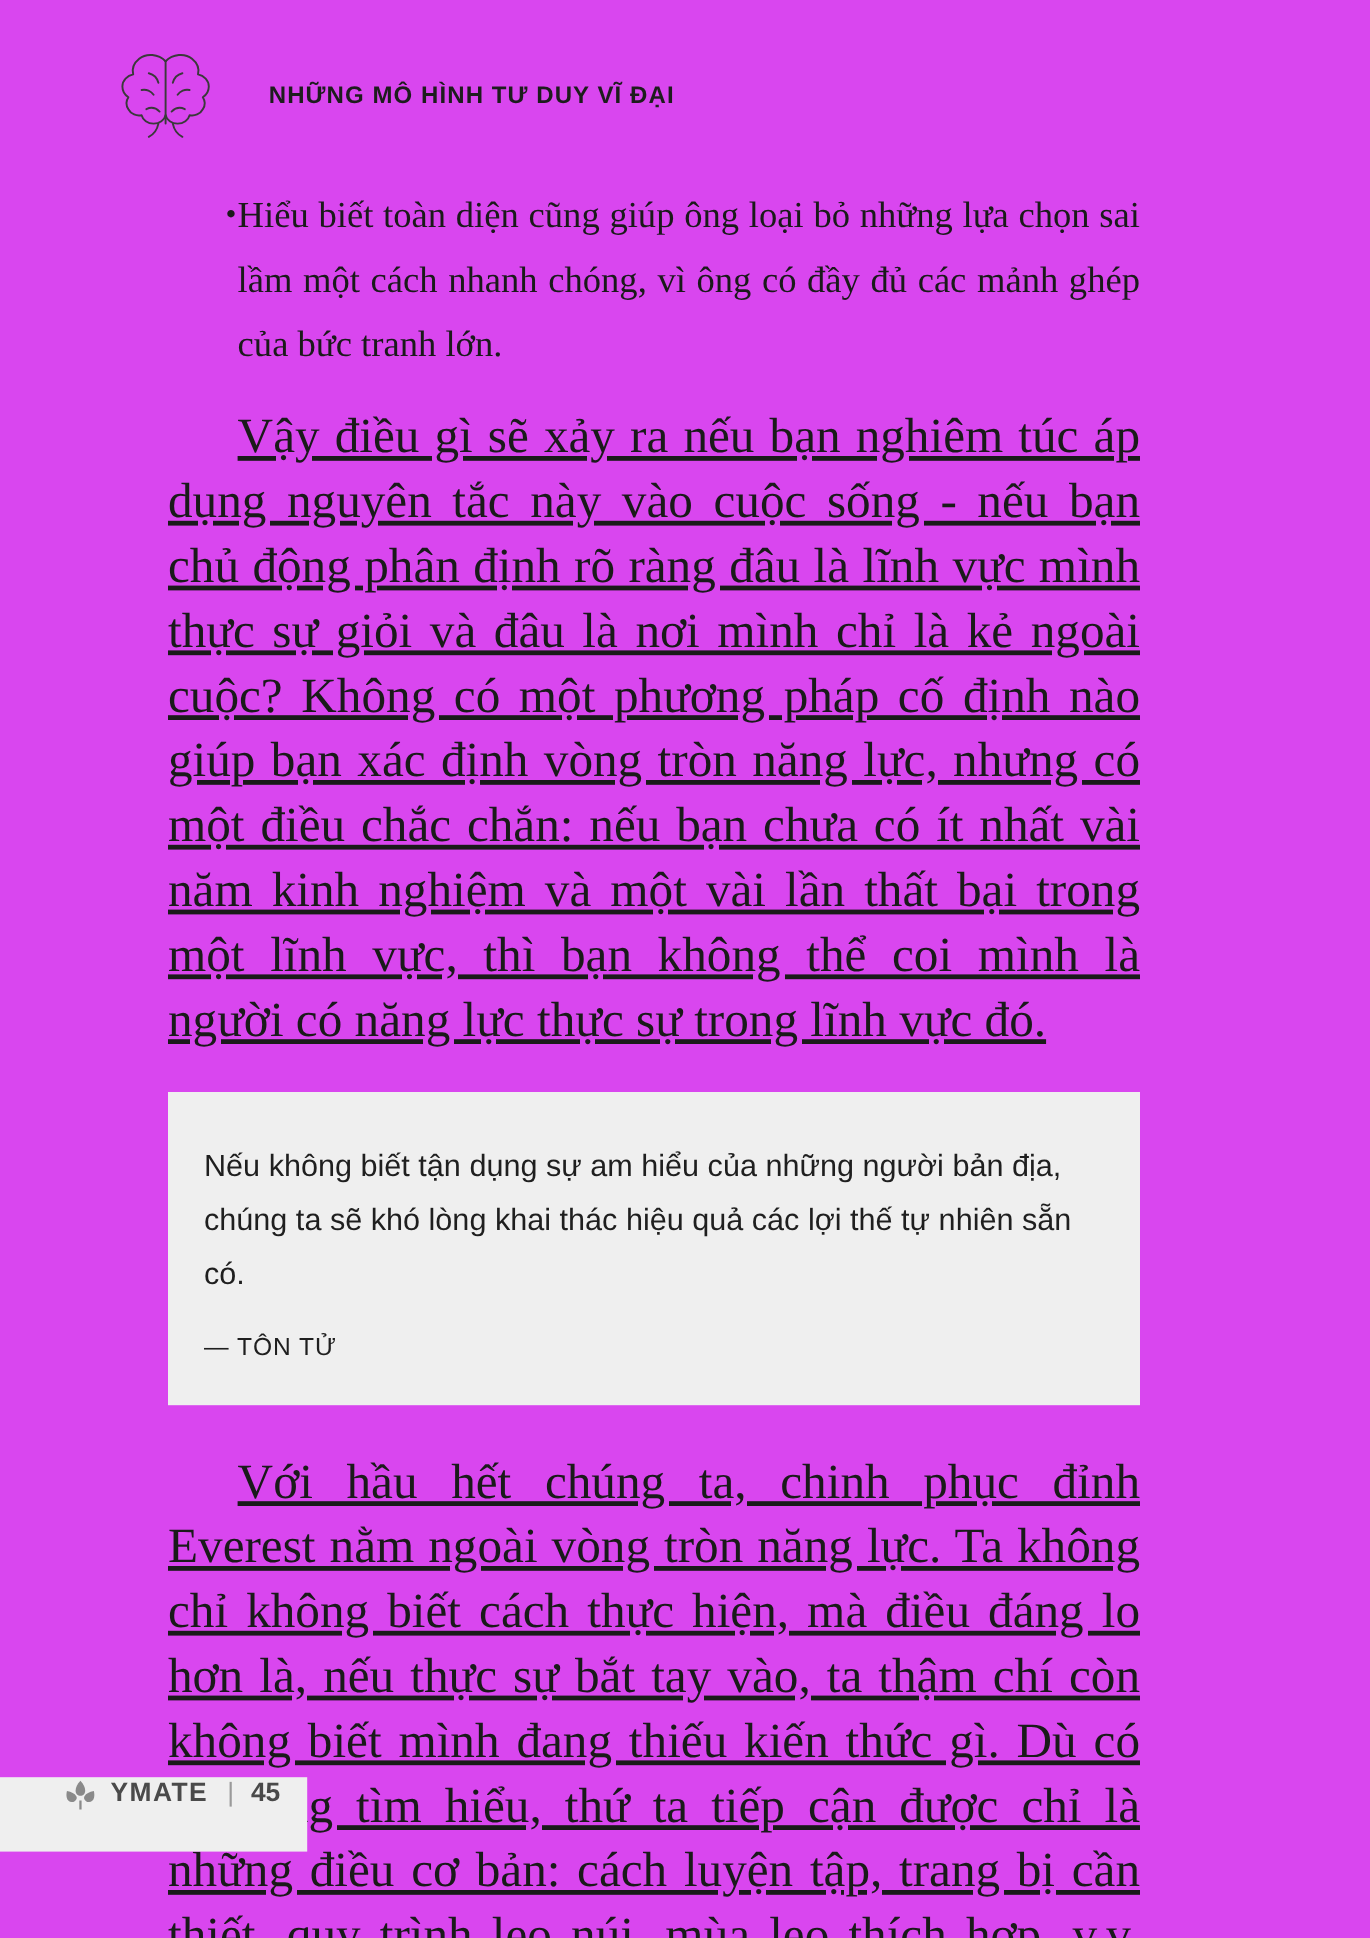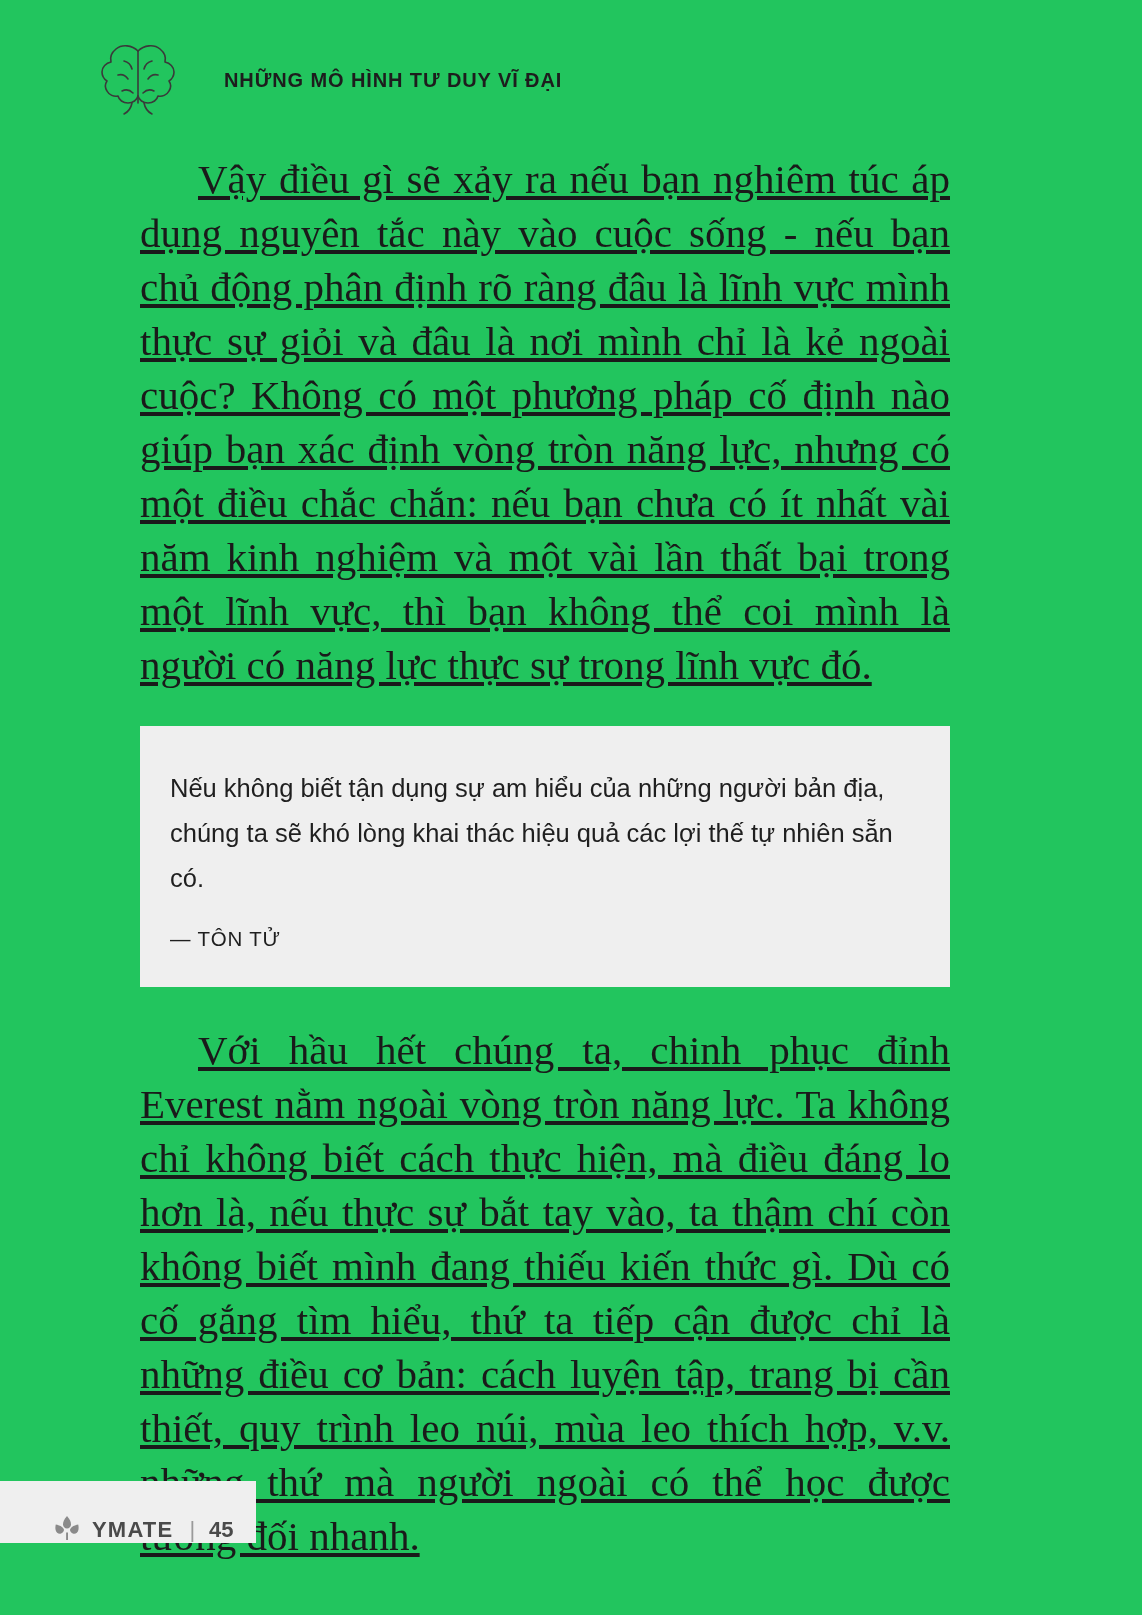--- a/index.html
+++ b/index.html
@@ -12,21 +12,21 @@
     height: 1615px;
     position: relative;
     font-family: "Liberation Serif", serif;
     color: #1a1a1a;
     overflow: hidden;
   }
 
   .page {
     position: absolute;
     inset: 0;
-    background: #22c55e;
+    background: #d946ef;
   }
 
   
   .header {
     position: absolute;
     top: 38px;
     left: 88px;
     right: 88px;
     height: 84px;
     display: flex;
@@ -117,21 +117,21 @@
 
   
   .footer {
     position: absolute;
     left: 0;
     bottom: 72px;
     width: 256px;
     height: 62px;
     background: #efefef;
     display: flex;
-    align-items: flex-end;
+    align-items: flex-start;
     padding-left: 52px;
     box-sizing: border-box;
   }
   .footer-logo-mark {
     width: 30px;
     height: 30px;
     flex: 0 0 auto;
     display: block;
   }
   .footer-brand {
@@ -170,20 +170,23 @@
           <path d="M36 20c4 1 7 4 8 8M30 34c4-1 8 1 10 4M34 50c4-2 8-1 11 2M64 20c-4 1-7 4-8 8M70 34c-4-1-8 1-10 4M66 50c-4-2-8-1-11 2"></path>
           <path d="M44 62c-1 5-4 9-8 11M56 62c1 5 4 9 8 11"></path>
         </g>
       </svg>
     </span>
     <span class="header-title">NHỮNG MÔ HÌNH TƯ DUY VĨ ĐẠI</span>
   </div>
 
   <div class="content">
 
+    <ul class="bullets">
+      <li>Hiểu biết toàn diện cũng giúp ông loại bỏ những lựa chọn sai lầm một cách nhanh chóng, vì ông có đầy đủ các mảnh ghép của bức tranh lớn.</li>
+    </ul>
 
     <p class="para">Vậy điều gì sẽ xảy ra nếu bạn nghiêm túc áp dụng nguyên tắc này vào cuộc sống - nếu bạn chủ động phân định rõ ràng đâu là lĩnh vực mình thực sự giỏi và đâu là nơi mình chỉ là kẻ ngoài cuộc? Không có một phương pháp cố định nào giúp bạn xác định vòng tròn năng lực, nhưng có một điều chắc chắn: nếu bạn chưa có ít nhất vài năm kinh nghiệm và một vài lần thất bại trong một lĩnh vực, thì bạn không thể coi mình là người có năng lực thực sự trong lĩnh vực đó.</p>
 
     <div class="quote-block">
       <p class="quote-text">Nếu không biết tận dụng sự am hiểu của những người bản địa, chúng ta sẽ khó lòng khai thác hiệu quả các lợi thế tự nhiên sẵn có.</p>
       <p class="quote-attr">— TÔN TỬ</p>
     </div>
 
     <p class="para">Với hầu hết chúng ta, chinh phục đỉnh Everest nằm ngoài vòng tròn năng lực. Ta không chỉ không biết cách thực hiện, mà điều đáng lo hơn là, nếu thực sự bắt tay vào, ta thậm chí còn không biết mình đang thiếu kiến thức gì. Dù có cố gắng tìm hiểu, thứ ta tiếp cận được chỉ là những điều cơ bản: cách luyện tập, trang bị cần thiết, quy trình leo núi, mùa leo thích hợp, v.v. những thứ mà người ngoài có thể học được tương đối nhanh.</p>
 

